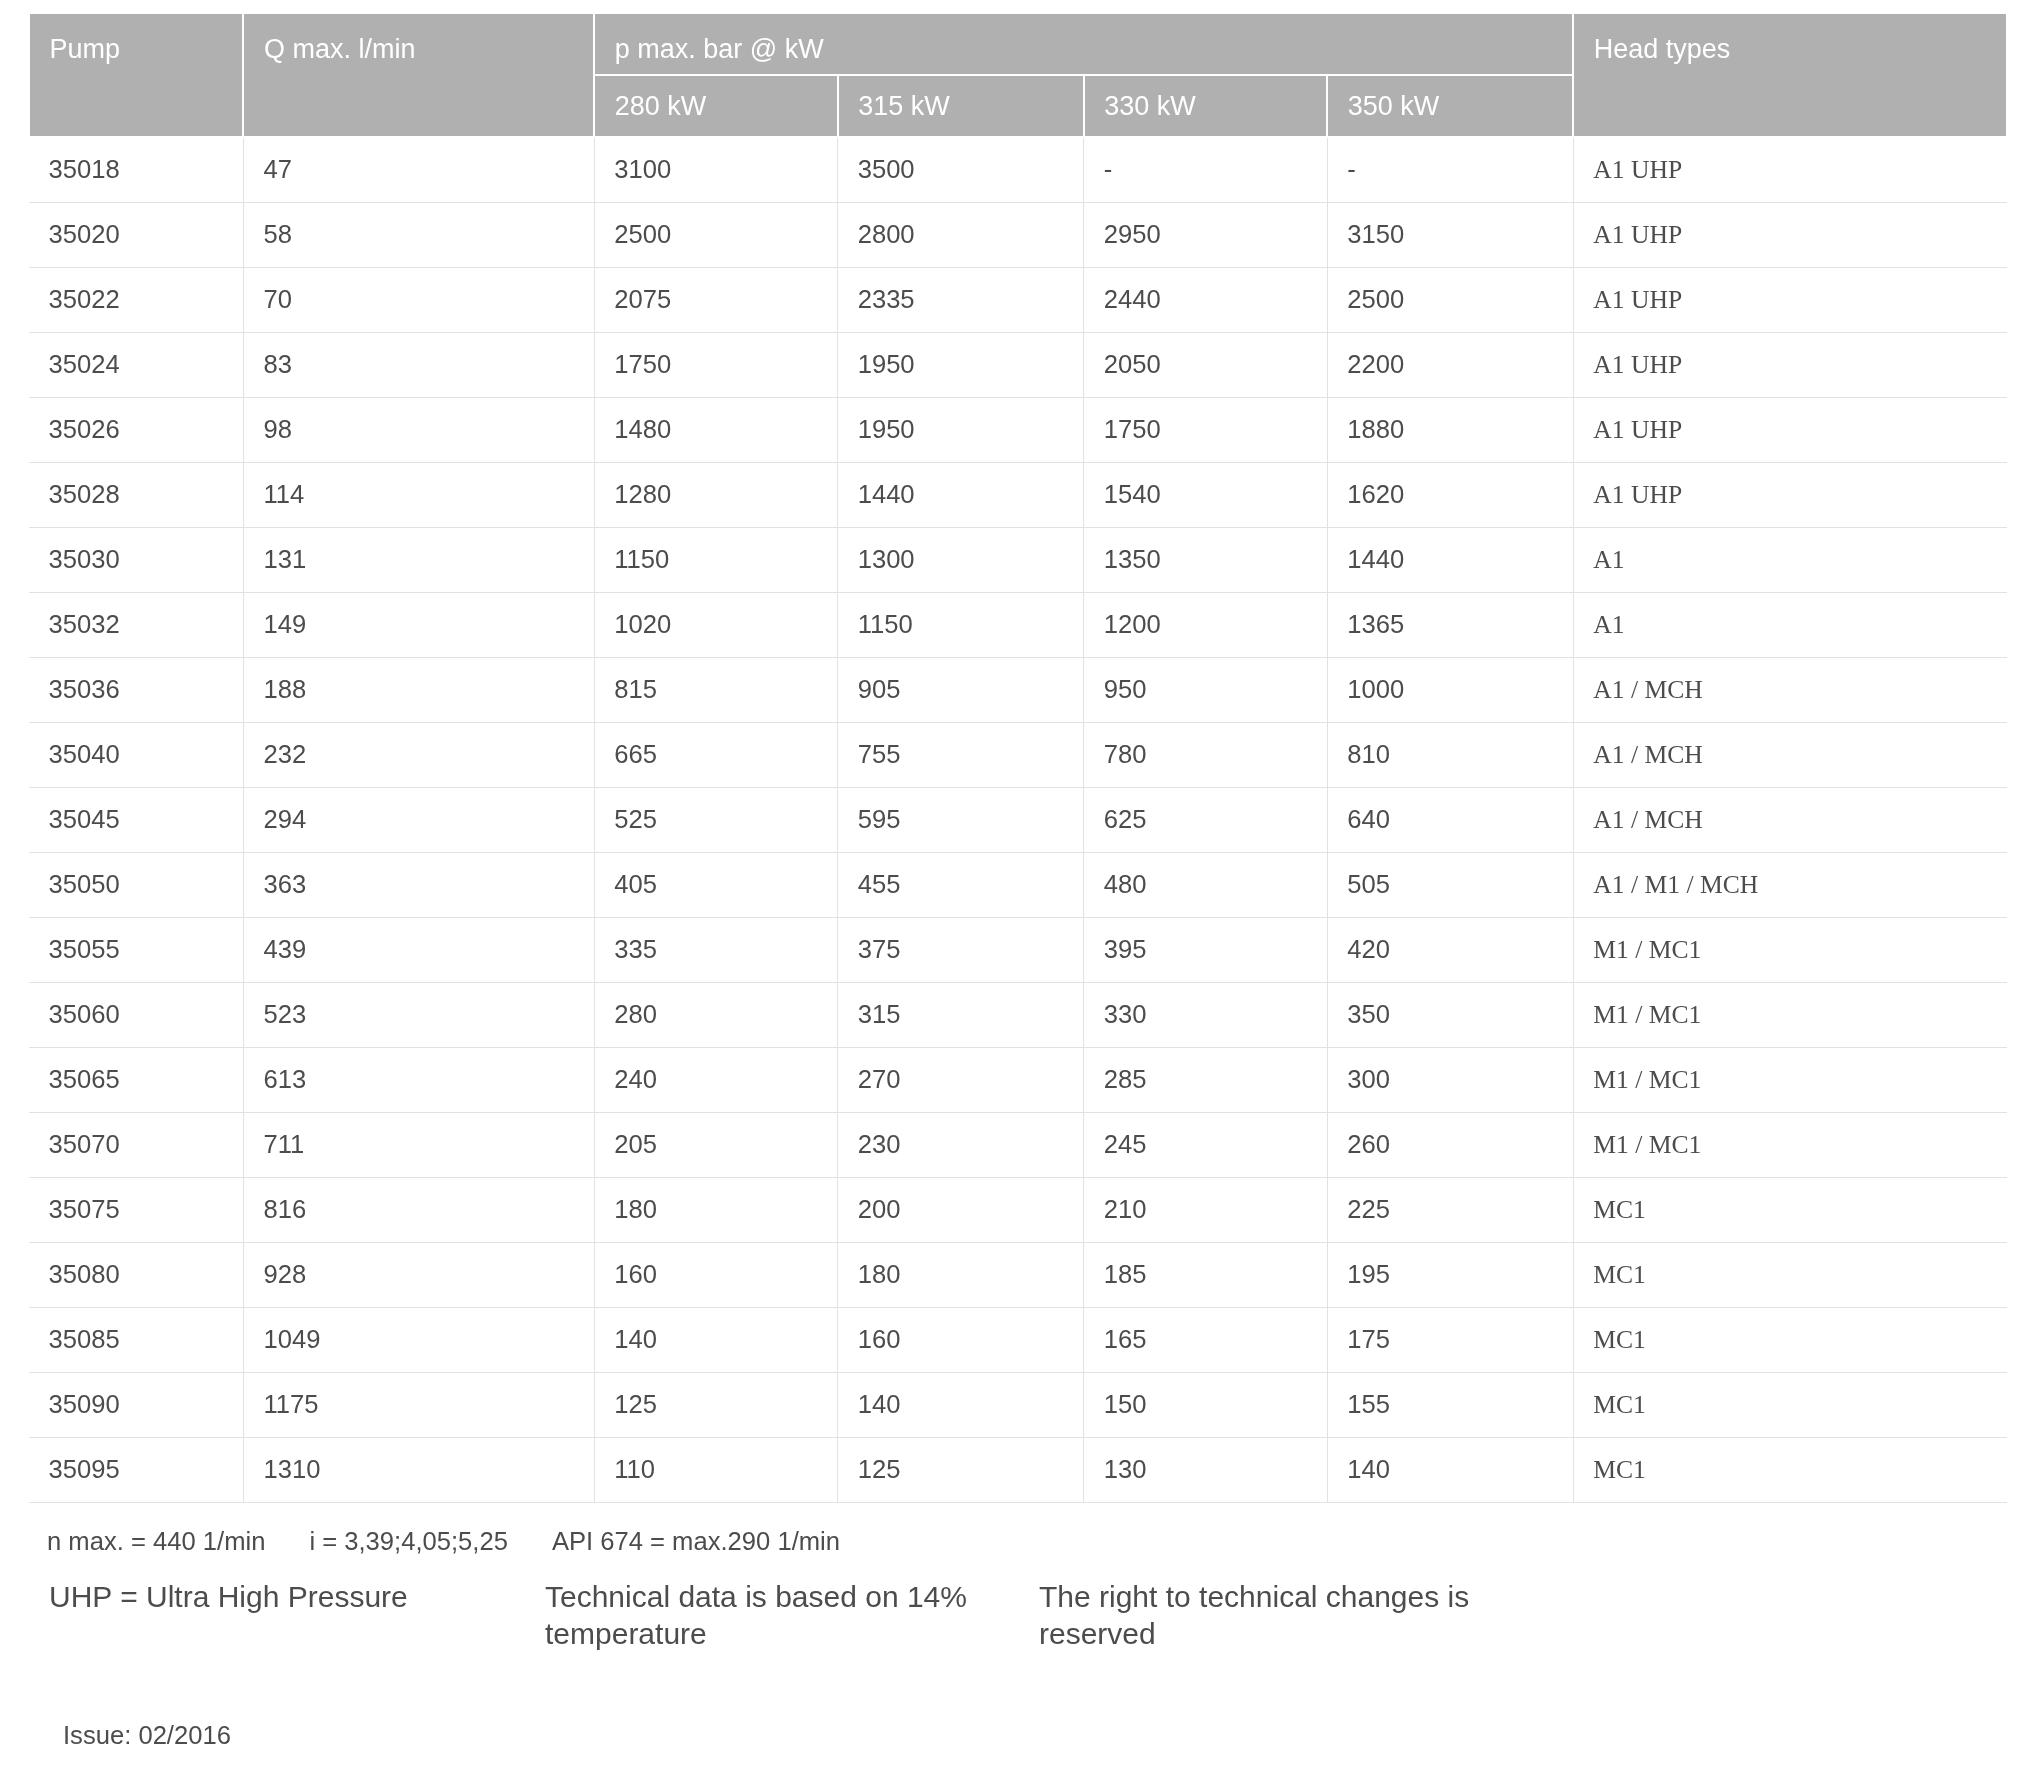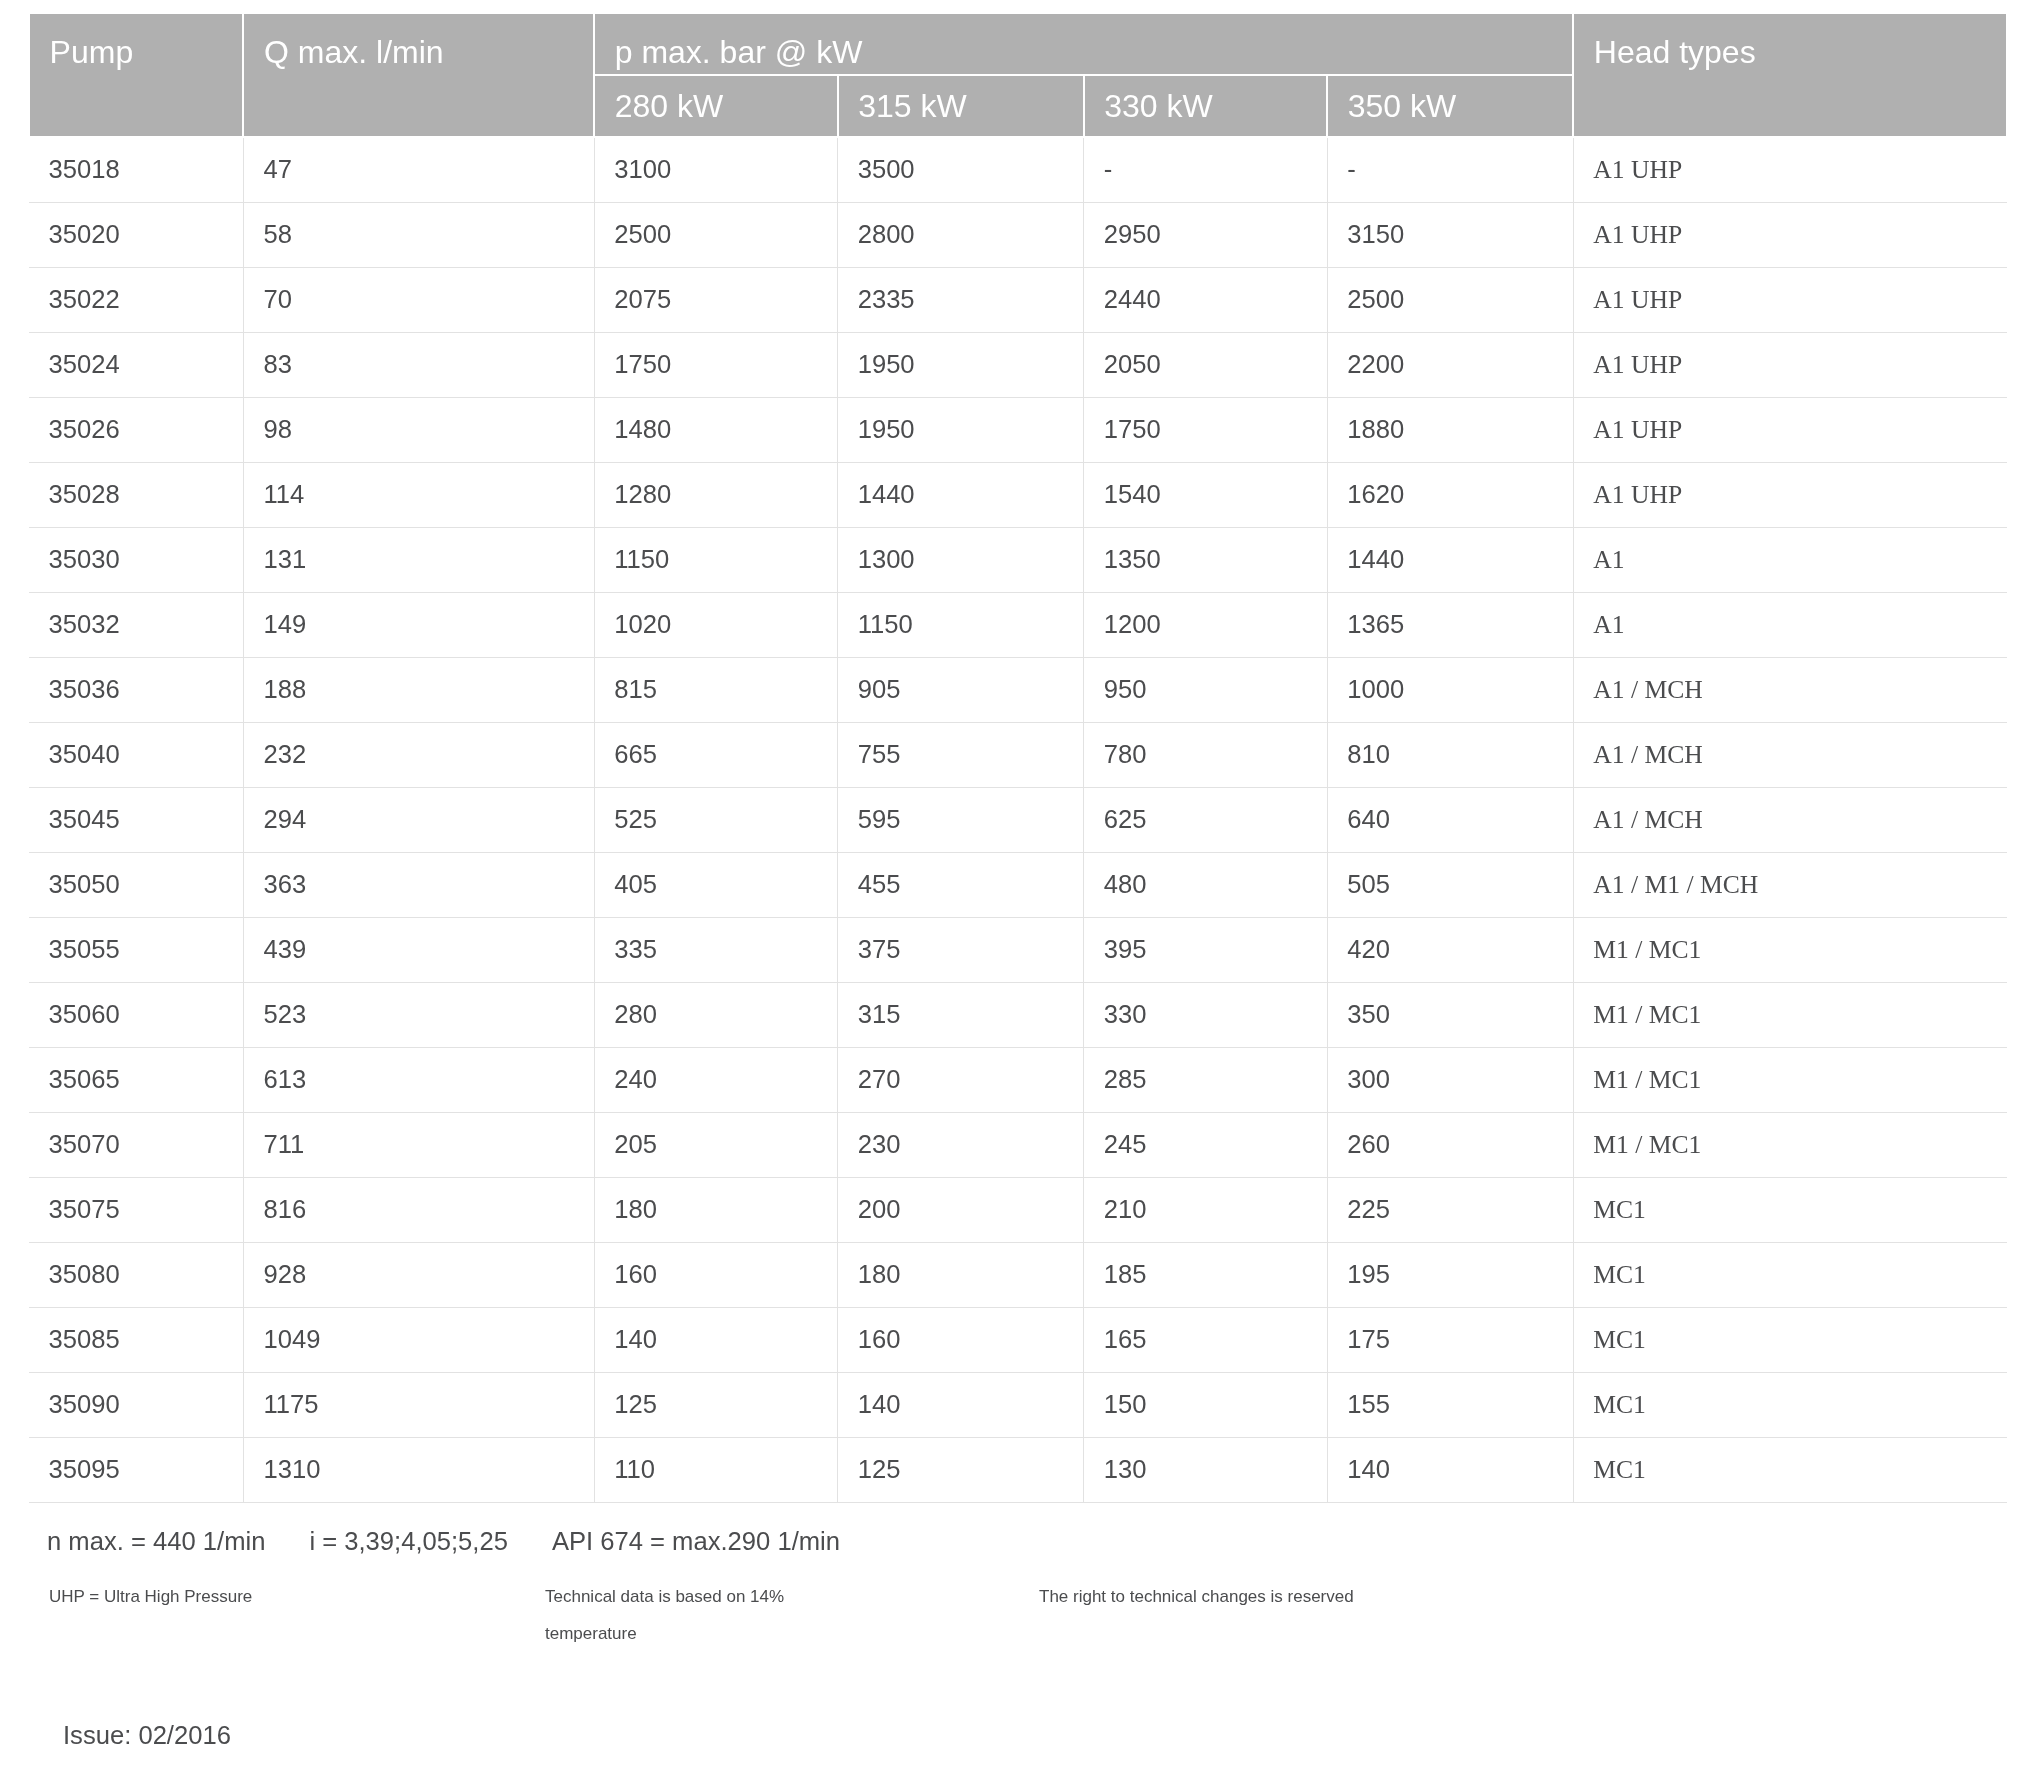--- a/index.html
+++ b/index.html
@@ -23,21 +23,21 @@
   }
   table {
     width: 100%;
     border-collapse: collapse;
     table-layout: fixed;
   }
   th {
     background: #b0b0b0;
     color: #ffffff;
     font-weight: 400;
-    font-size: 32px;
+    font-size: 27px;
     text-align: left;
     padding: 0 0 0 19.6px;
     border: 2.6px solid #ffffff;
   }
   th.h-top {
     height: 62px;
     vertical-align: top;
     padding-top: 20.4px;
   }
   th.h-span {
@@ -69,21 +69,21 @@
     font-size: 25.6px;
     white-space: nowrap;
   }
   .footnote-line span { display: inline-block; margin-right: 44px; }
   .footer-cols {
     position: absolute;
     left: 49px;
     top: 1578px;
     width: 1976px;
     display: flex;
-    font-size: 17px;
+    font-size: 30px;
     line-height: 37px;
   }
   .fcol { flex: none; }
   .fcol-1 { width: 496px; }
   .fcol-2 { width: 494px; }
   .fcol-3 { width: 491px; }
   .fcol-4 { width: 477px; }
   .issue-line {
     position: absolute;
     left: 63px;

